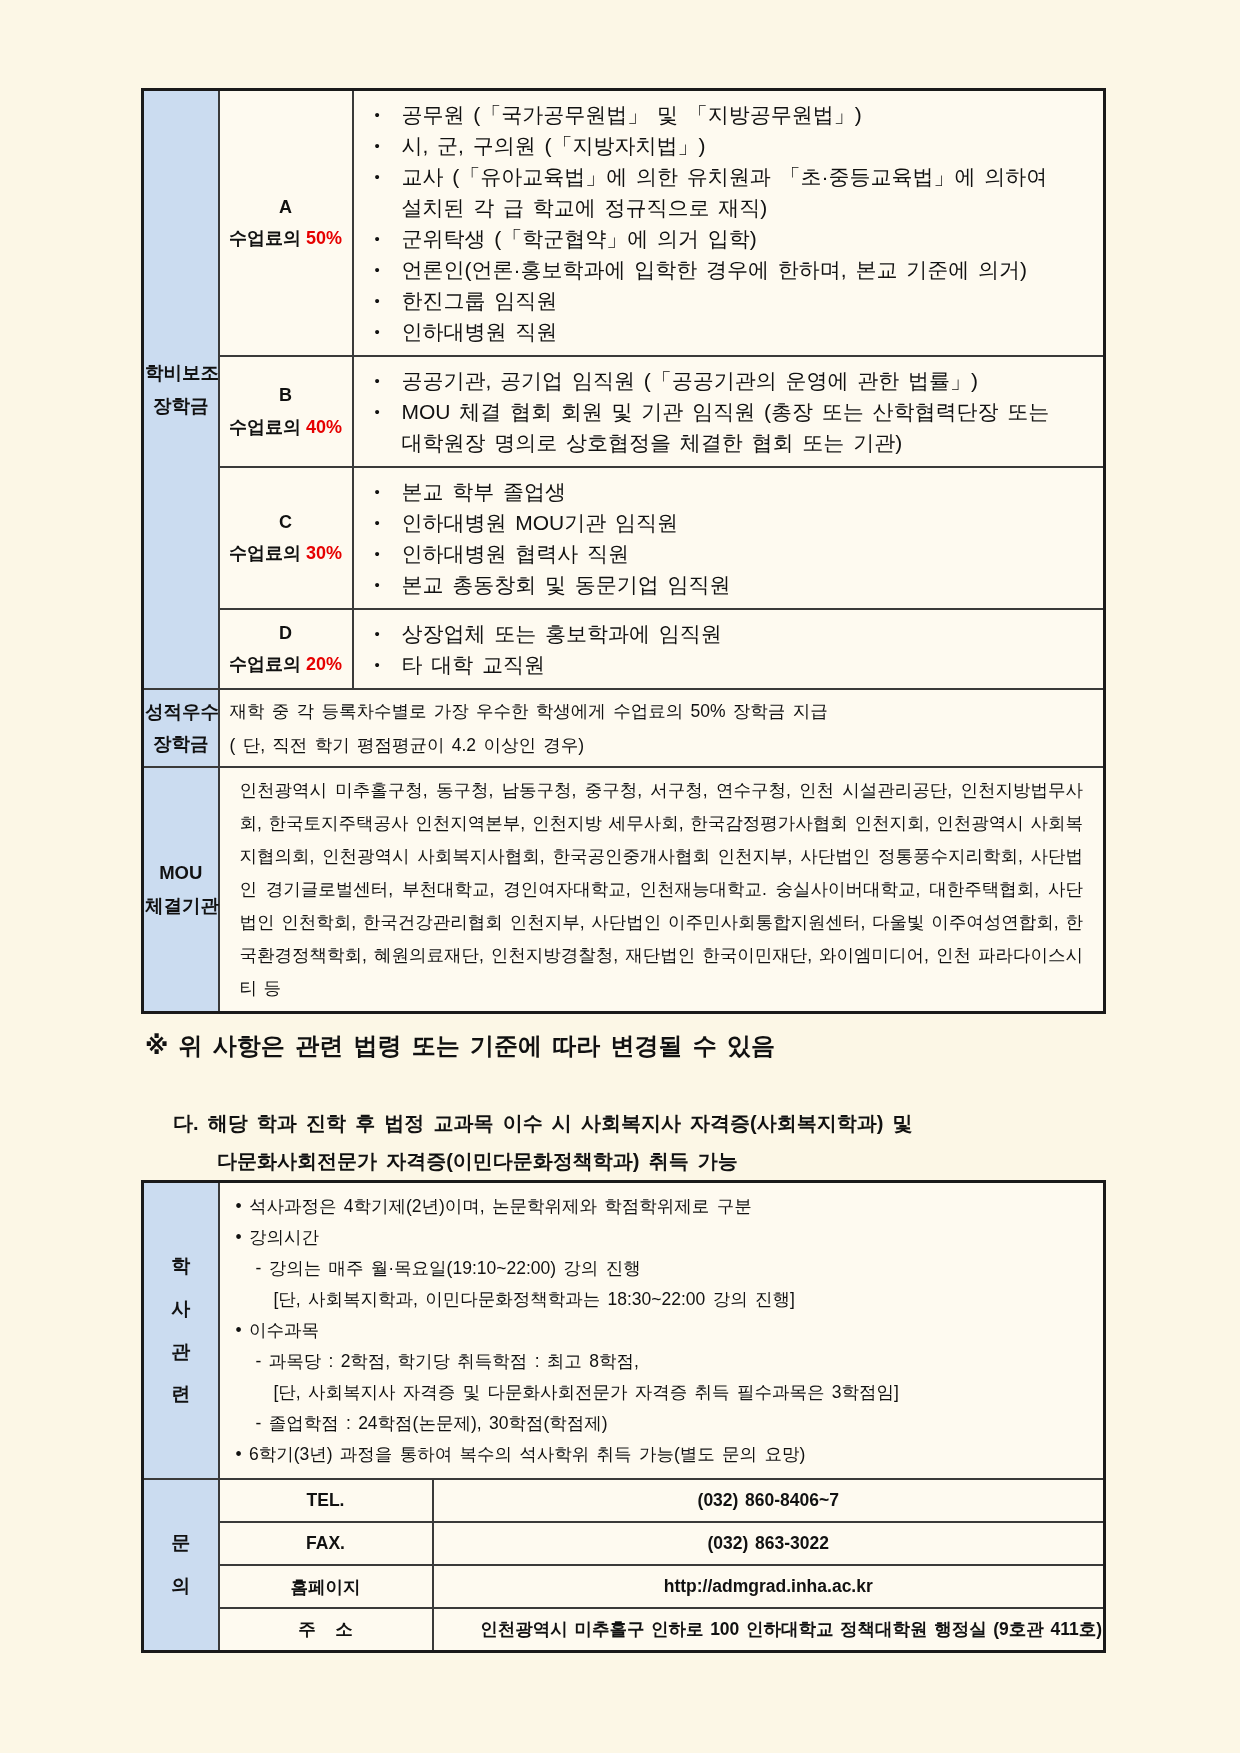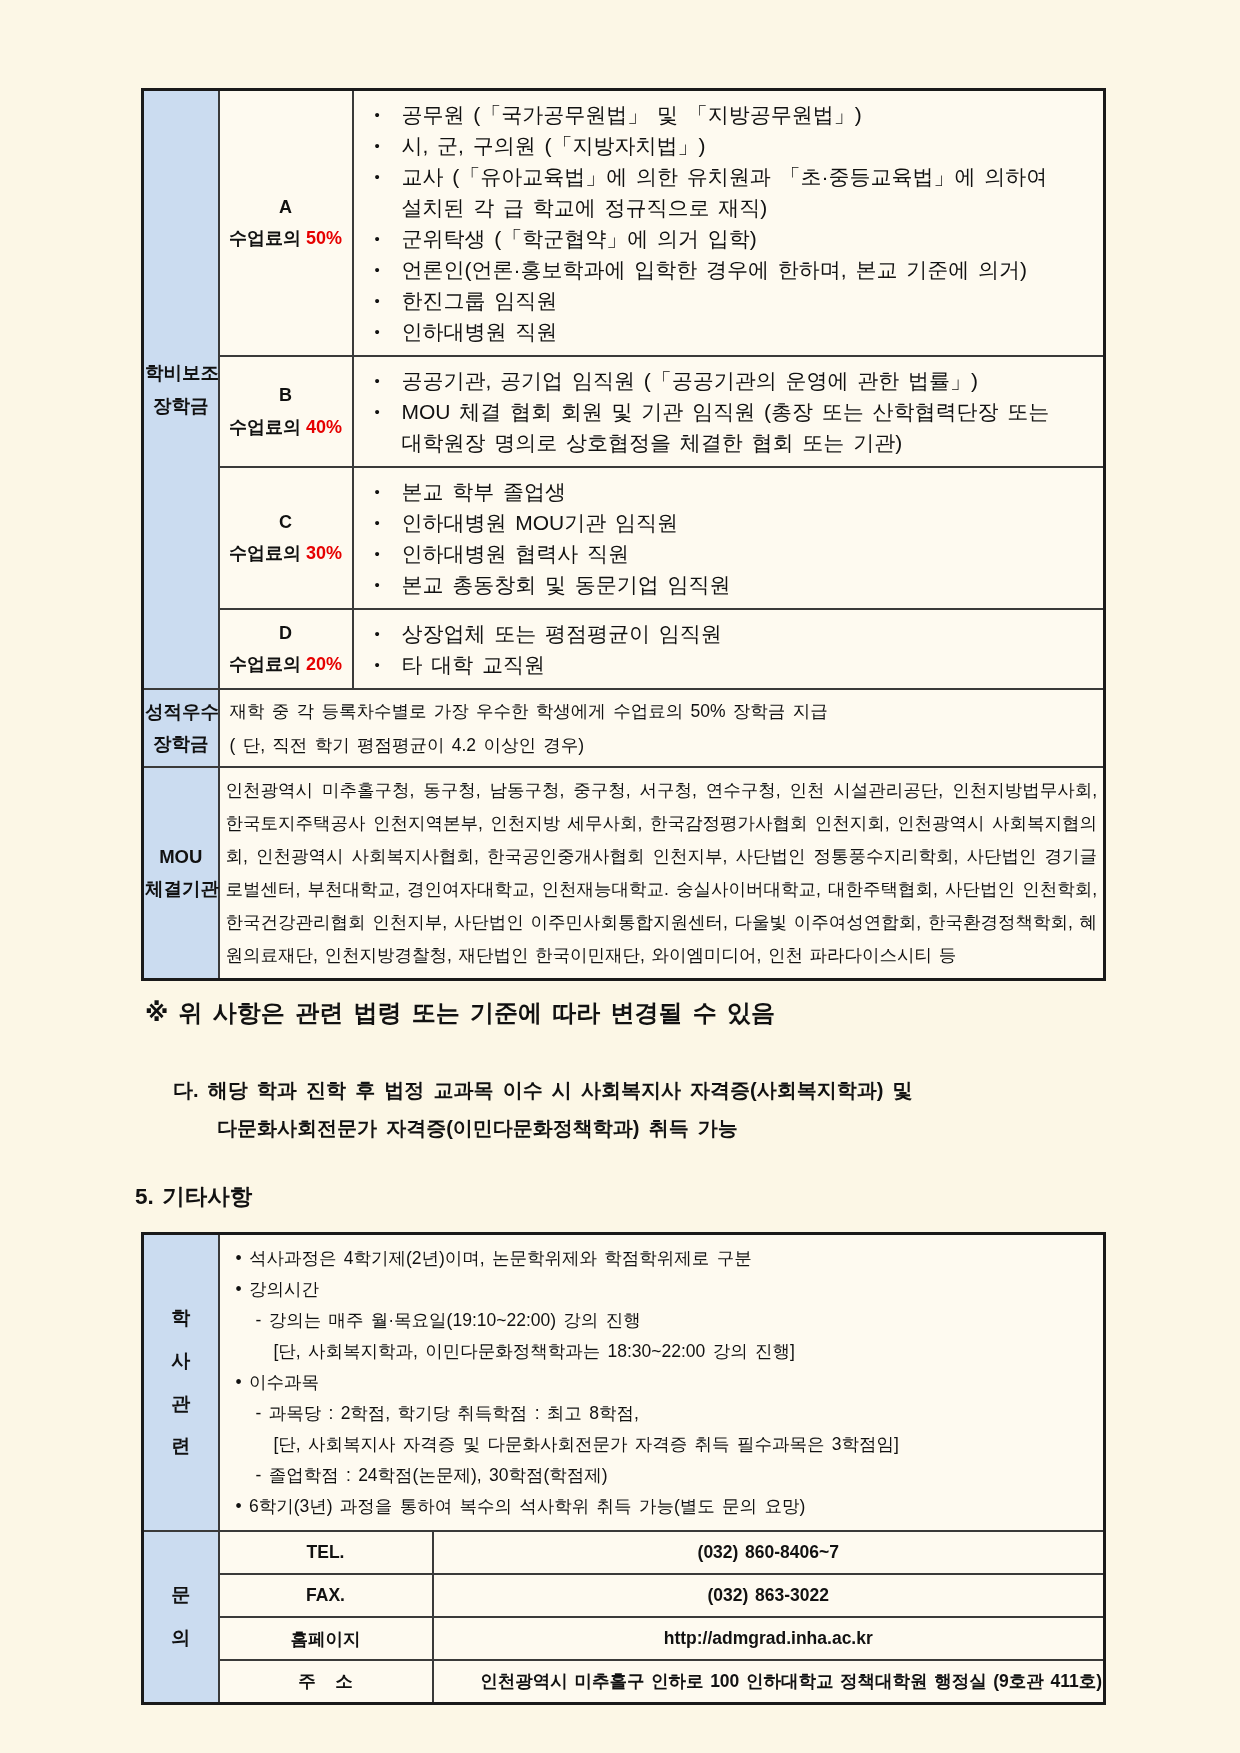--- a/index.html
+++ b/index.html
@@ -81,21 +81,21 @@
   }
 
   td.merit{
     padding:4px 10px;
     font-size:17.5px;
     line-height:34px;
     word-spacing:0.14em;
     background:#FEFAF0;
   }
   td.mou{
-    padding:6px 6px;
+    padding:6px 20px;
     font-size:17.5px;
     line-height:33px;
     text-align:justify;
     word-spacing:0.1em;
     background:#FEFAF0;
   }
 
   .note{
     margin:16px 0 0 4px;
     font-size:24px;
@@ -205,21 +205,21 @@
           </ul>
         </td>
       </tr>
       <tr>
         <td class="grade">
           <div>D</div>
           <div><span>수업료의</span> <span class="pct">20%</span></div>
         </td>
         <td class="items">
           <ul>
-            <li>상장업체 또는 평점평균이 임직원</li>
+            <li>상장업체 또는 홍보학과에 임직원</li>
             <li>타 대학 교직원</li>
           </ul>
         </td>
       </tr>
       <tr>
         <td class="hdr">성적우수
 장학금</td>
         <td class="merit" colspan="2">
           <div>재학 중 각 등록차수별로 가장 우수한 학생에게 수업료의 50% 장학금 지급</div>
           <div>( 단, 직전 학기 평점평균이 4.2 이상인 경우)</div>
@@ -233,21 +233,20 @@
     </tbody>
       </table>
 
     <div class="note">※ 위 사항은 관련 법령 또는 기준에 따라 변경될 수 있음</div>
 
     <div class="para-da">
       <div class="da1">다. 해당 학과 진학 후 법정 교과목 이수 시 사회복지사 자격증(사회복지학과) 및</div>
       <div class="da2">다문화사회전문가 자격증(이민다문화정책학과) 취득 가능</div>
     </div>
 
-    <div class="sec5">5. 기타사항</div>
 
     <table class="tbl misc">
       <colgroup>
           <col class="m1">
           <col class="m2">
           <col class="m3">
         </colgroup>
       <tbody>
           <tr>
         <td class="hdr vert">학

